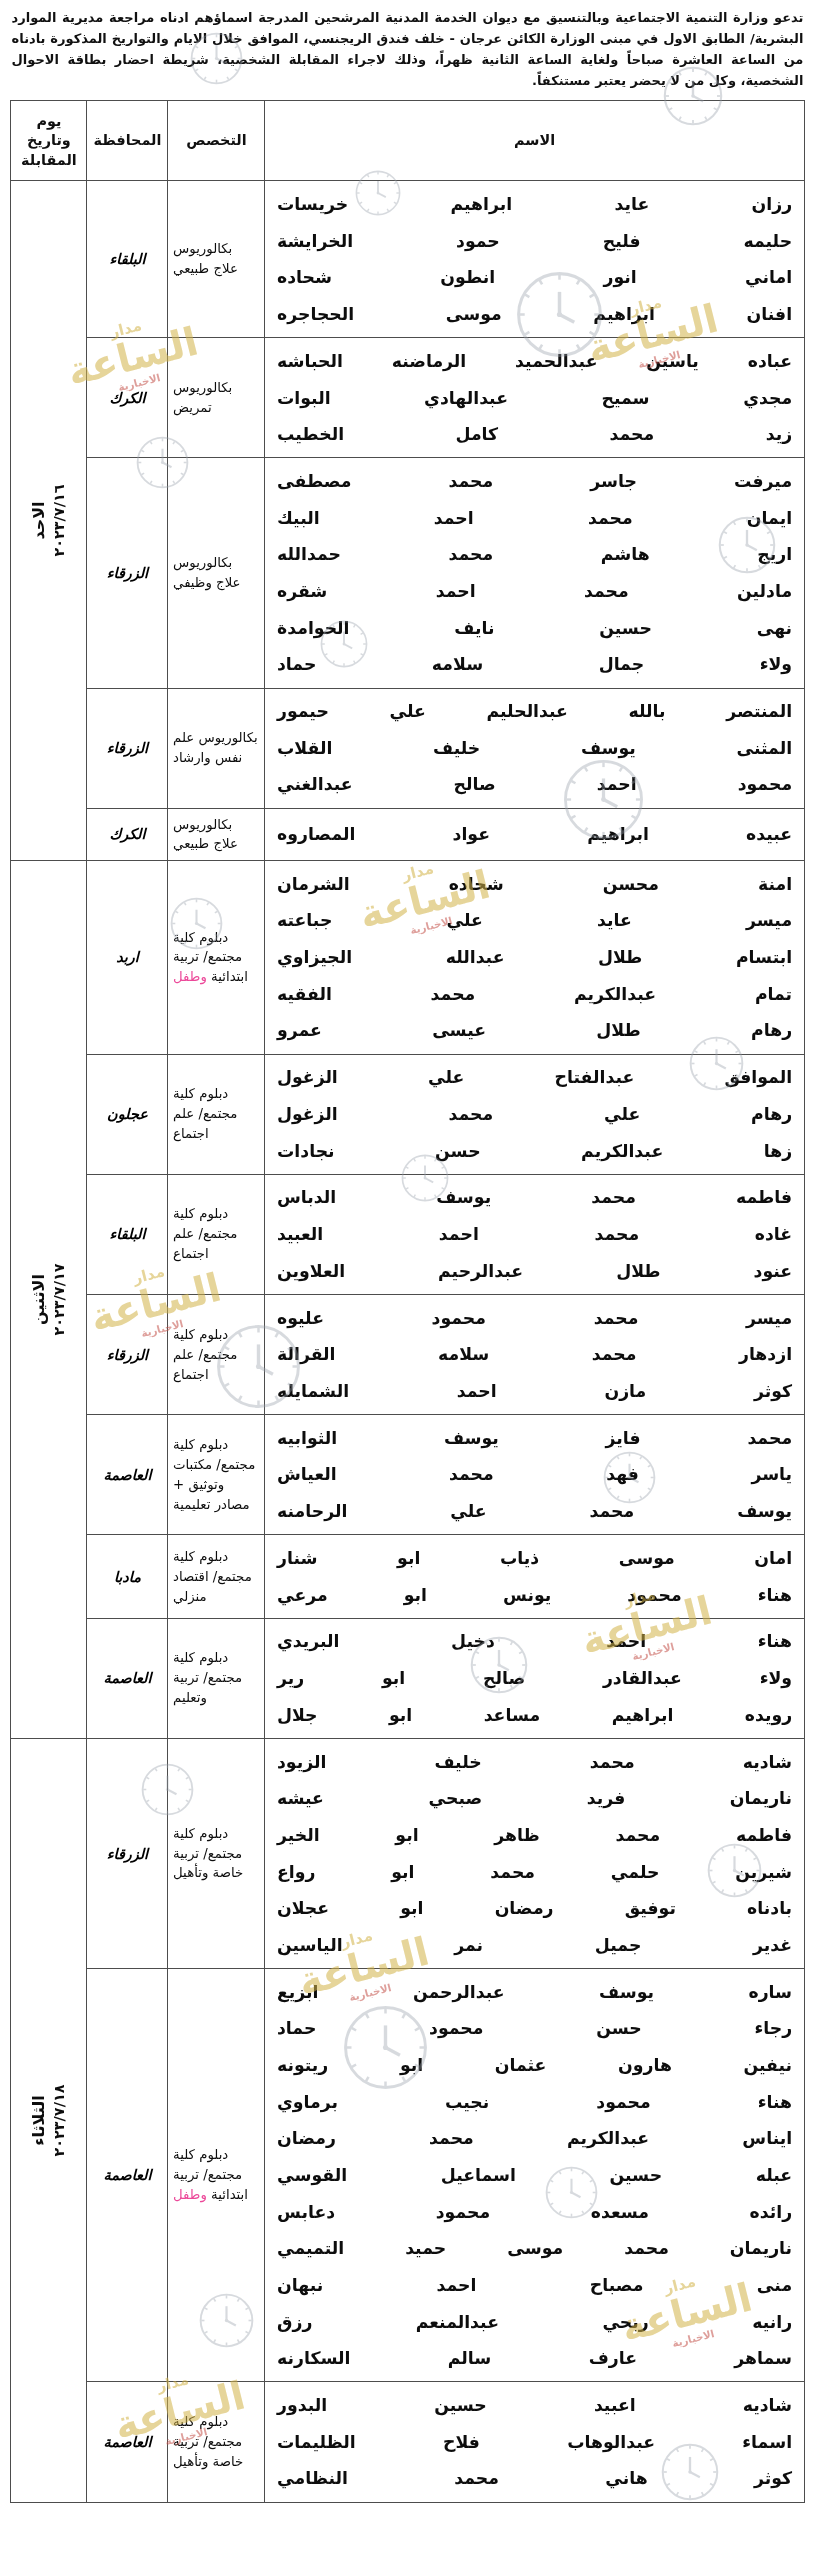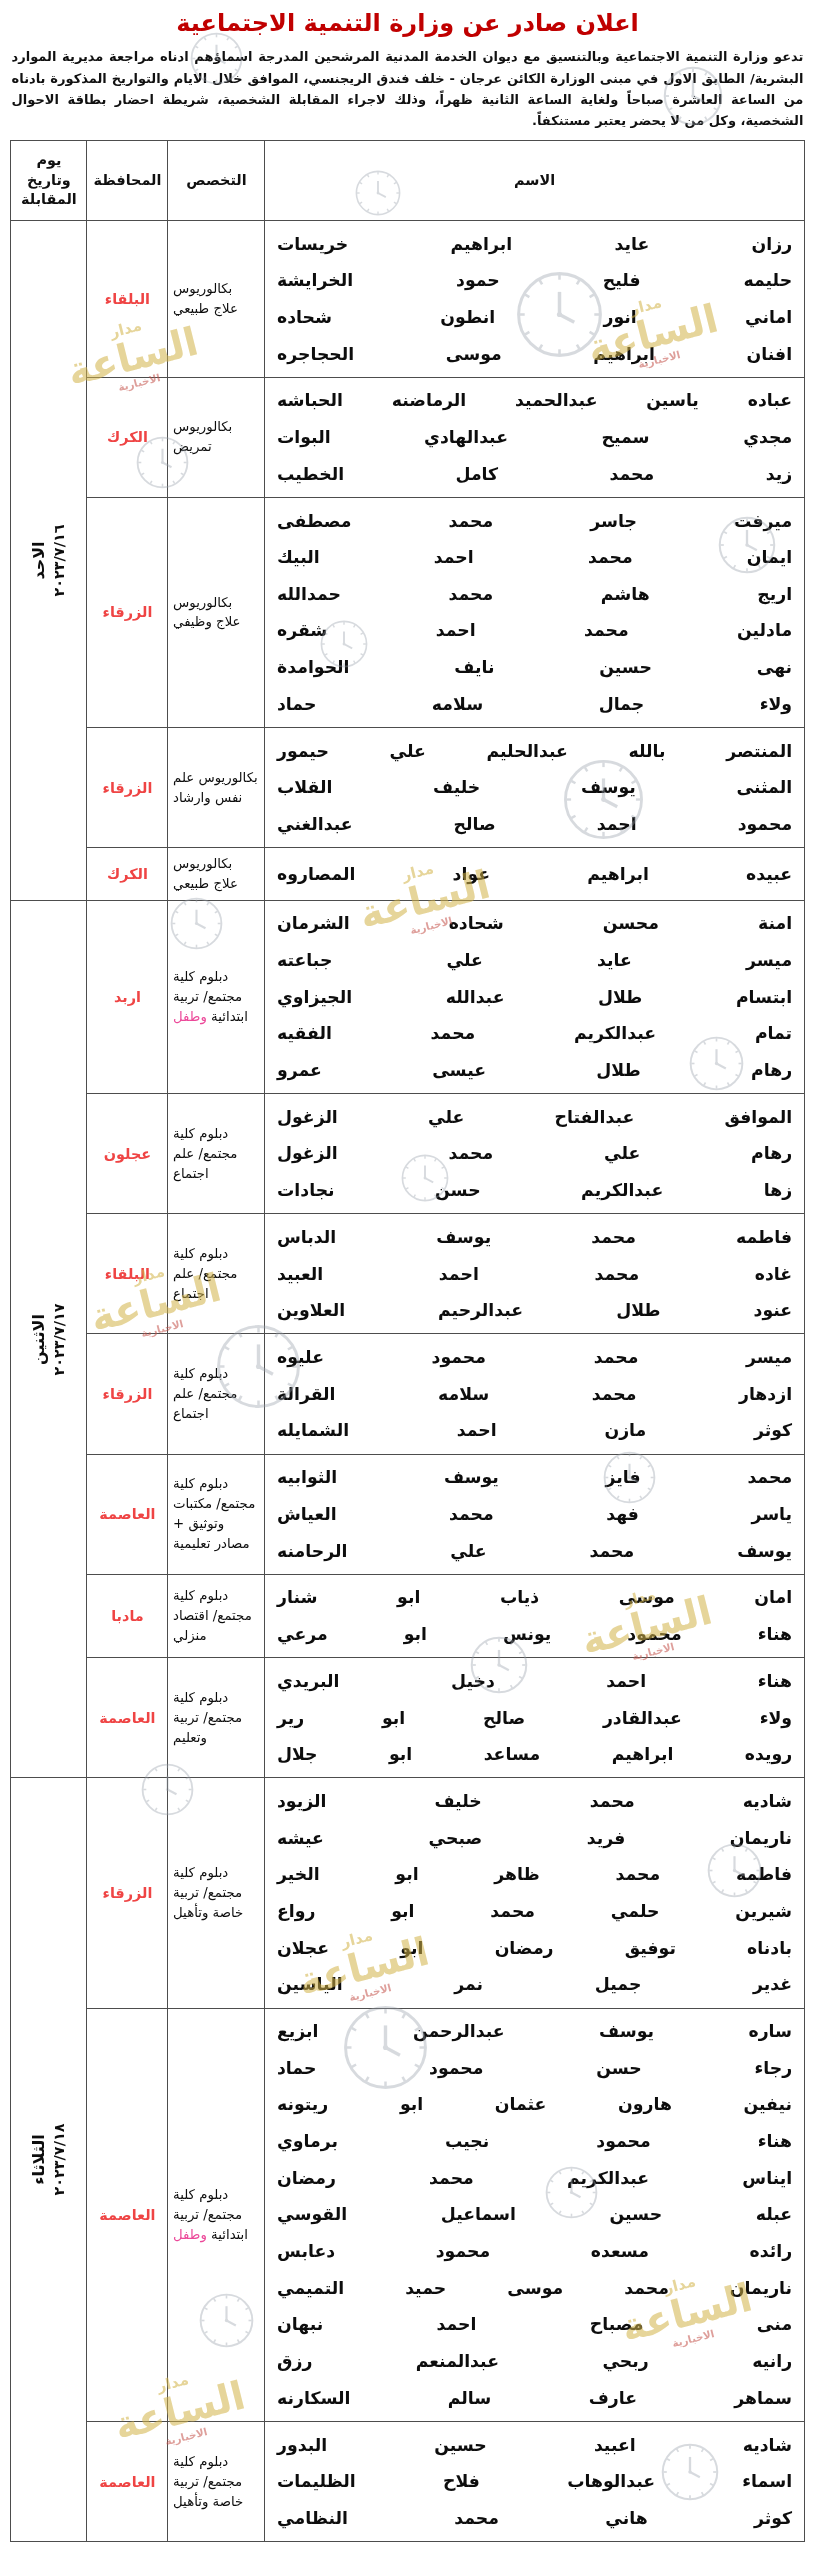--- a/index.html
+++ b/index.html
@@ -70,22 +70,23 @@
     line-height:1.5;
     padding:5.8px 4.6px;
     color:#0d0d0d;
   }
   .spec-red { color:#ec4899; }
 
   .gov-cell {
     text-align:center;
     font-weight:bold;
     font-size:14.4px;
-    color:#ef4444;
+    color:#000000;
     padding:3.5px 2.3px;
+    font-style:italic;
   }
 
   .day-cell { position:relative; padding:0; }
   .day-rot {
     position:absolute; inset:0;
     display:flex; align-items:center; justify-content:center;
   }
   .day-rot-inner {
     transform:rotate(-90deg);
     white-space:nowrap;
@@ -517,21 +518,20 @@
     </div>
     <div class="wm-brand" style="left: 113px; top: 2374px;">
       <div class="wm-brand-top">مدار</div>
       <div class="wm-brand-main">الساعة</div>
       <div class="wm-brand-sub">الاخبارية</div>
     </div>
   </div>
 
 <div class="page">
 
-  <h1 class="title">اعلان صادر عن وزارة التنمية الاجتماعية</h1>
 
   <p class="intro">تدعو وزارة التنمية الاجتماعية وبالتنسيق مع ديوان الخدمة المدنية المرشحين المدرجة اسماؤهم ادناه مراجعة مديرية الموارد البشرية/ الطابق الاول في مبنى الوزارة الكائن عرجان - خلف فندق الريجنسي، الموافق خلال الايام والتواريخ المذكورة بادناه من الساعة العاشرة صباحاً ولغاية الساعة الثانية ظهراً، وذلك لاجراء المقابلة الشخصية، شريطة احضار بطاقة الاحوال الشخصية، وكل من لا يحضر يعتبر مستنكفاً.</p>
 
   <table class="schedule">
     <colgroup>
       <col style="width:539px">
       <col style="width:97px">
       <col style="width:81px">
       <col style="width:76px">
     </colgroup>

